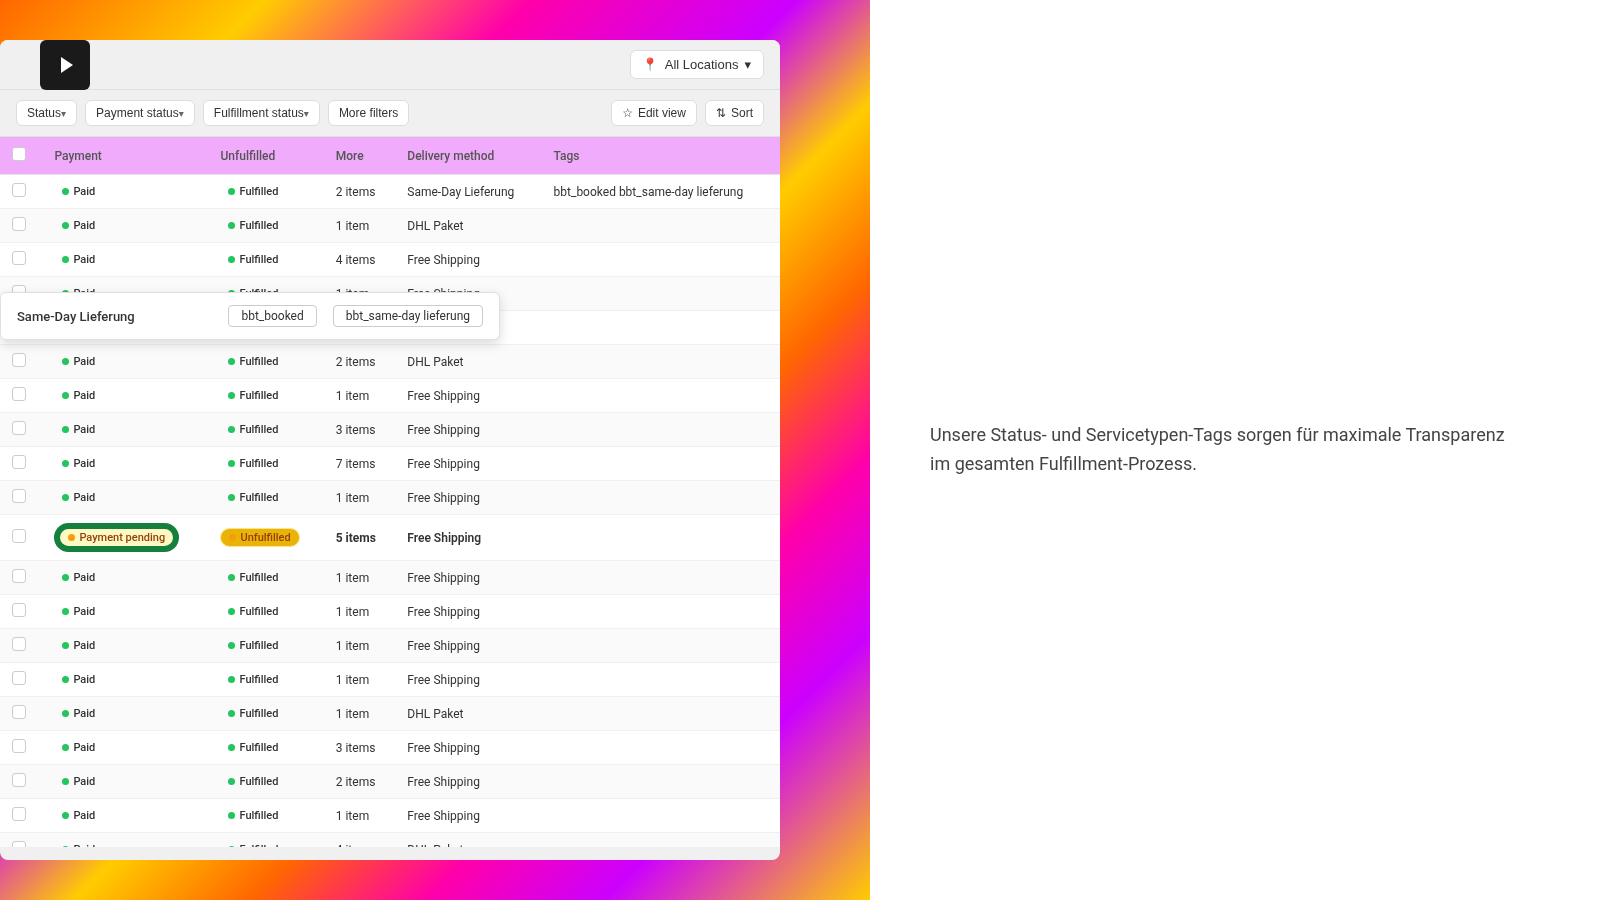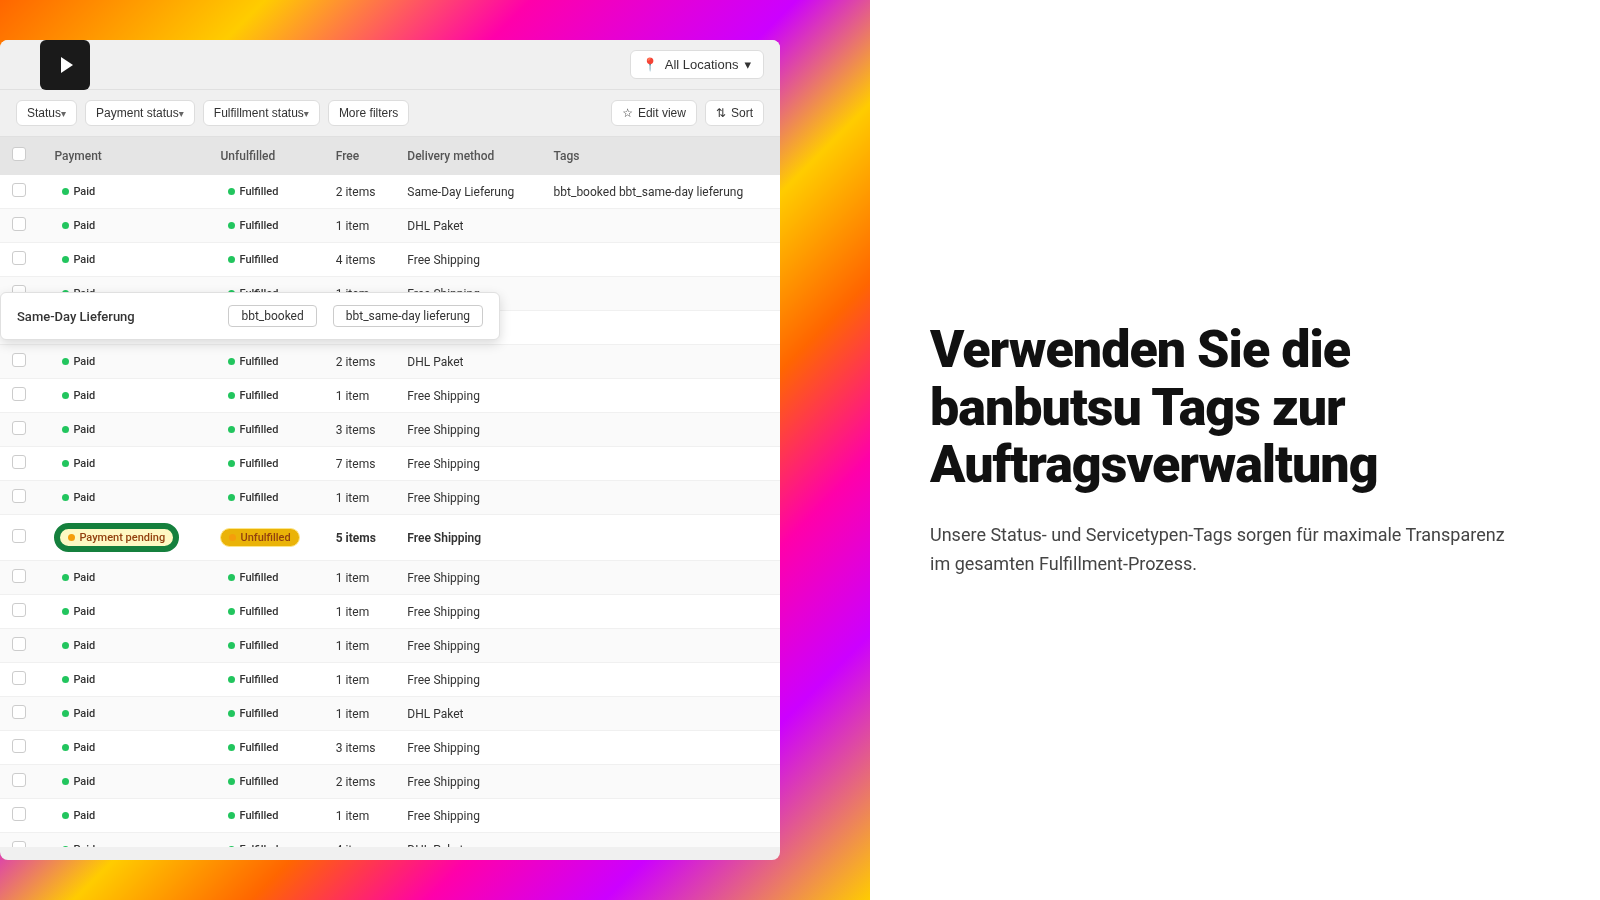--- a/index.html
+++ b/index.html
@@ -149,21 +149,21 @@
     }
 
     table {
       width: 100%;
       border-collapse: collapse;
       background: white;
       font-size: 13px;
     }
 
     thead th {
-      background: #e5e5e5;
+      background: #f0abfc;
       padding: 10px 12px;
       text-align: left;
       font-weight: 500;
       color: #555;
       border-bottom: 1px solid #e5e5e5;
       font-size: 12px;
       white-space: nowrap;
     }
 
     tbody tr {
@@ -350,21 +350,21 @@
         <span class="tag-chip">bbt_booked</span>
         <span class="tag-chip">bbt_same-day lieferung</span>
       </div>
 
       <table>
         <thead>
           <tr>
             <th><span class="cb"></span></th>
             <th>Payment</th>
             <th>Unfulfilled</th>
-            <th>Free</th>
+            <th>More</th>
             <th>Delivery method</th>
             <th>Tags</th>
           </tr>
         </thead>
         <tbody id="table-body">
         <tr>
               <td><span class="cb"></span></td>
               <td><span class="badge badge-paid"><span class="badge-dot"></span>Paid</span></td>
               <td><span class="badge badge-fulfilled"><span class="badge-dot"></span>Fulfilled</span></td>
               <td>2 items</td>
@@ -524,16 +524,15 @@
               <td></td>
             </tr>
           </tbody>
       </table>
     </div>
   </div>
 </div>
 
 <div class="right-panel">
   <div class="right-content">
-    <h1 class="main-heading">Verwenden Sie die banbutsu Tags zur Auftragsverwaltung</h1>
     <p class="sub-text">Unsere Status- und Servicetypen-Tags sorgen für maximale Transparenz im gesamten Fulfillment-Prozess.</p>
   </div>
 </div>
 
 </body></html>

